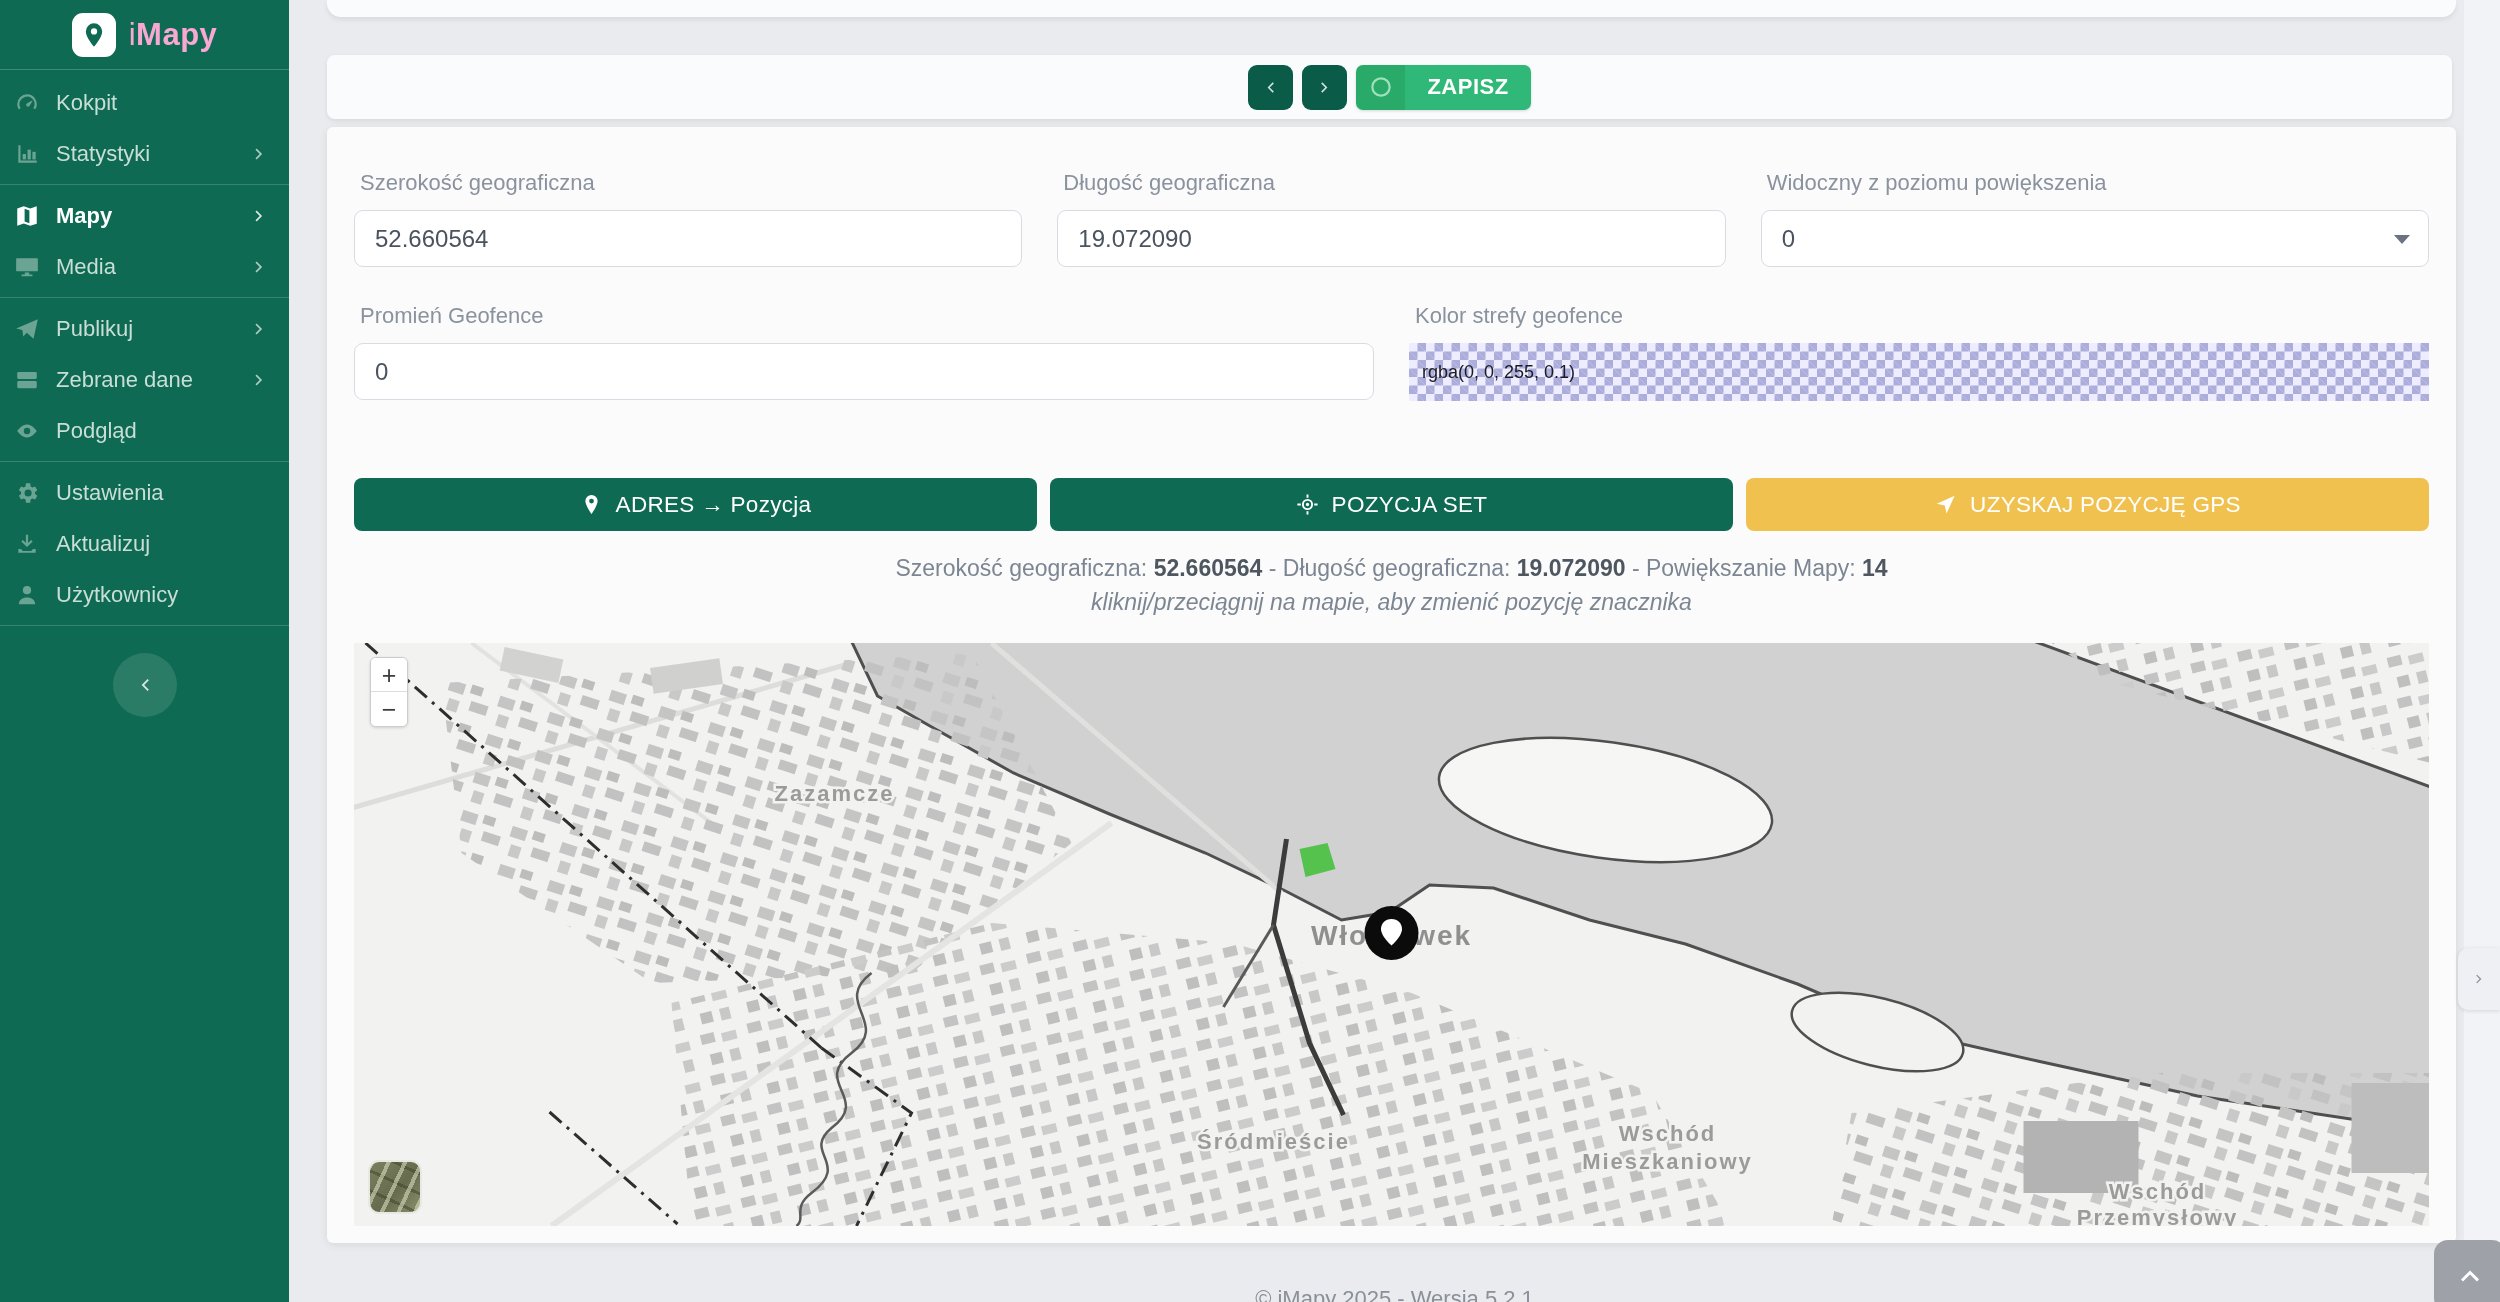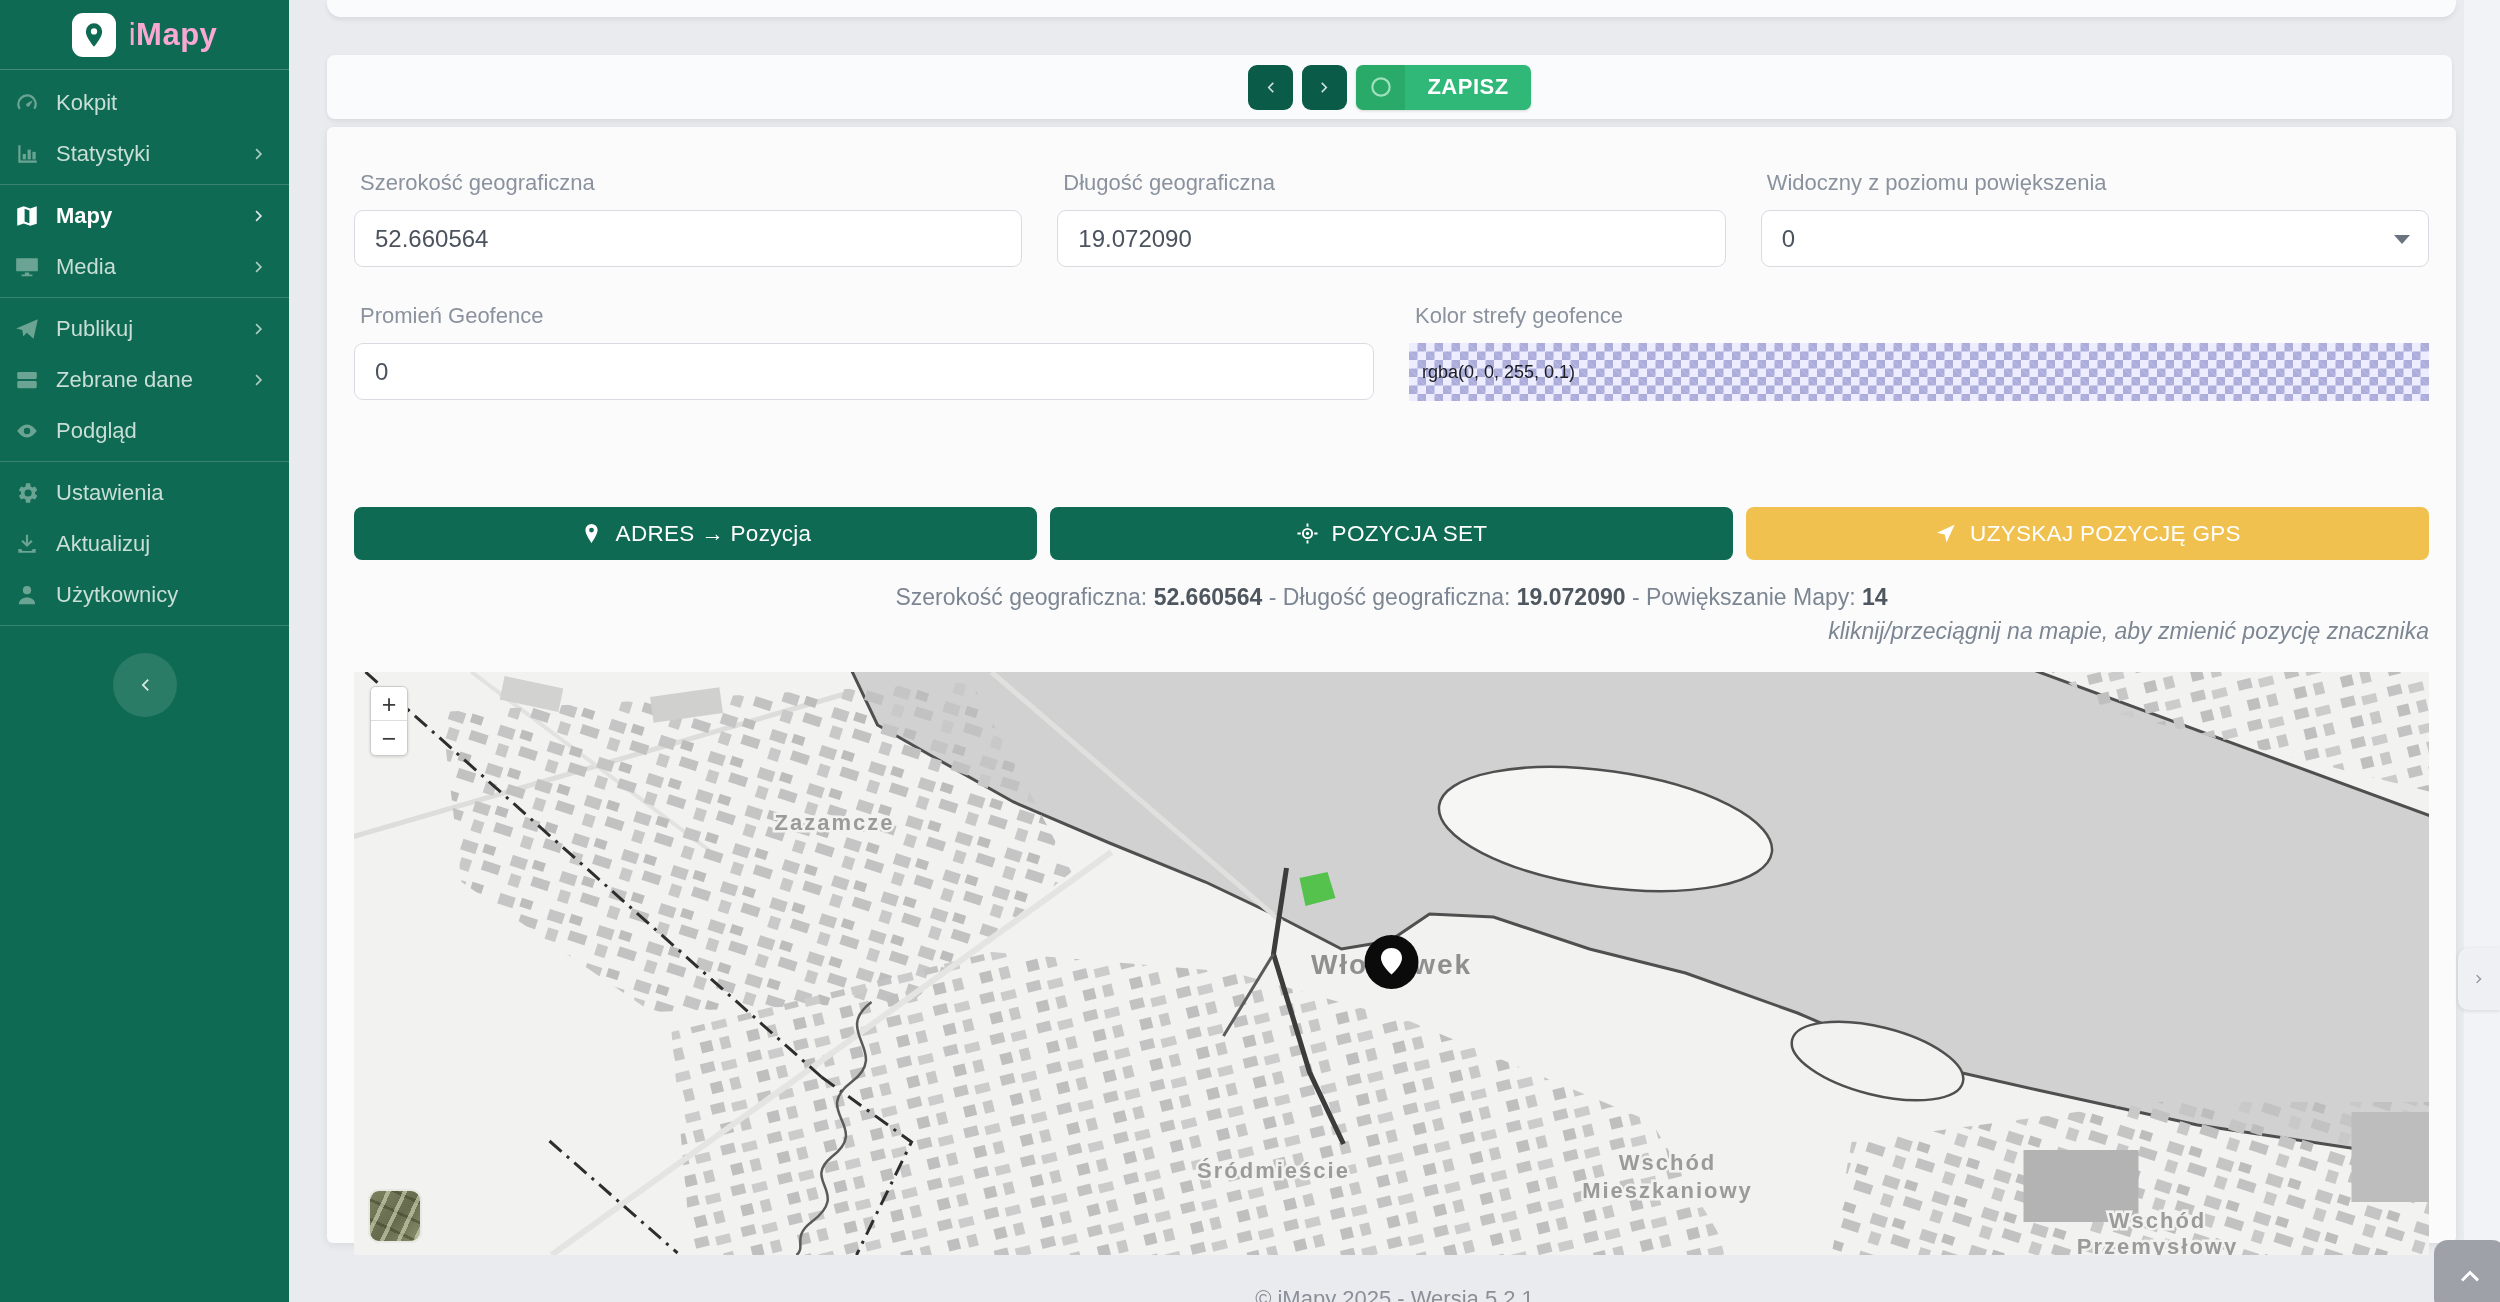--- a/index.html
+++ b/index.html
@@ -74,31 +74,31 @@
   .swatch { height:58px; cursor:pointer; display:flex; align-items:center;
     background-color:#fff;
     background-image:
       linear-gradient(rgba(0,0,255,0.07),rgba(0,0,255,0.07)),
       linear-gradient(45deg,#b9bad8 25%,transparent 25%,transparent 75%,#b9bad8 75%),
       linear-gradient(45deg,#b9bad8 25%,transparent 25%,transparent 75%,#b9bad8 75%);
     background-size:100% 100%,17px 17px,17px 17px;
     background-position:0 0,0 0,8.5px 8.5px; }
   .swatch span { font-size:18px; color:#1b1b22; padding-left:13px; }
 
-  .actions { margin-top:106px;gap:13px; }
+  .actions { margin-top:77px;gap:13px; }
   .act-btn { height:53px; border:none; border-radius:8px; color:#fff; font-size:22.5px;
     display:flex; align-items:center; justify-content:center; gap:13px; cursor:pointer;
     font-family:"Liberation Sans", sans-serif; letter-spacing:.3px; }
   .act-teal { background:#0e6a52; }
   .act-yellow { background:#f0c14e; }
   .act-btn svg { width:23px; height:23px; fill:#fff; }
 
   .status-line { margin-top:24px; text-align:center; font-size:23px; color:#7c8692; }
   .status-line b { color:#4e5760; font-weight:700; }
-  .hint-line { margin-top:7px; text-align:right; font-size:23px; color:#7c8692; font-style:italic; }
+  .hint-line { margin-top:7px; text-align:center; font-size:23px; color:#7c8692; font-style:italic; }
 
   
   .map-box { position:relative; margin-top:27px; height:583px; background:#f2f2f0;
     overflow:hidden; cursor:crosshair; }
   .map-box svg.mapsvg { position:absolute; inset:0; width:100%; height:100%; display:block; }
   .map-zoom { position:absolute; top:14px; left:16px; width:38px; background:#fff;
     border:1px solid #ccc; border-radius:6px; overflow:hidden; box-shadow:0 1px 3px rgba(0,0,0,.15); z-index:5; }
   .map-zoom button { display:block; width:100%; height:34px; background:#fff; border:none;
     font-size:25px; color:#3c3c3c; cursor:pointer; line-height:30px;
     font-family:"Liberation Sans", sans-serif; }

